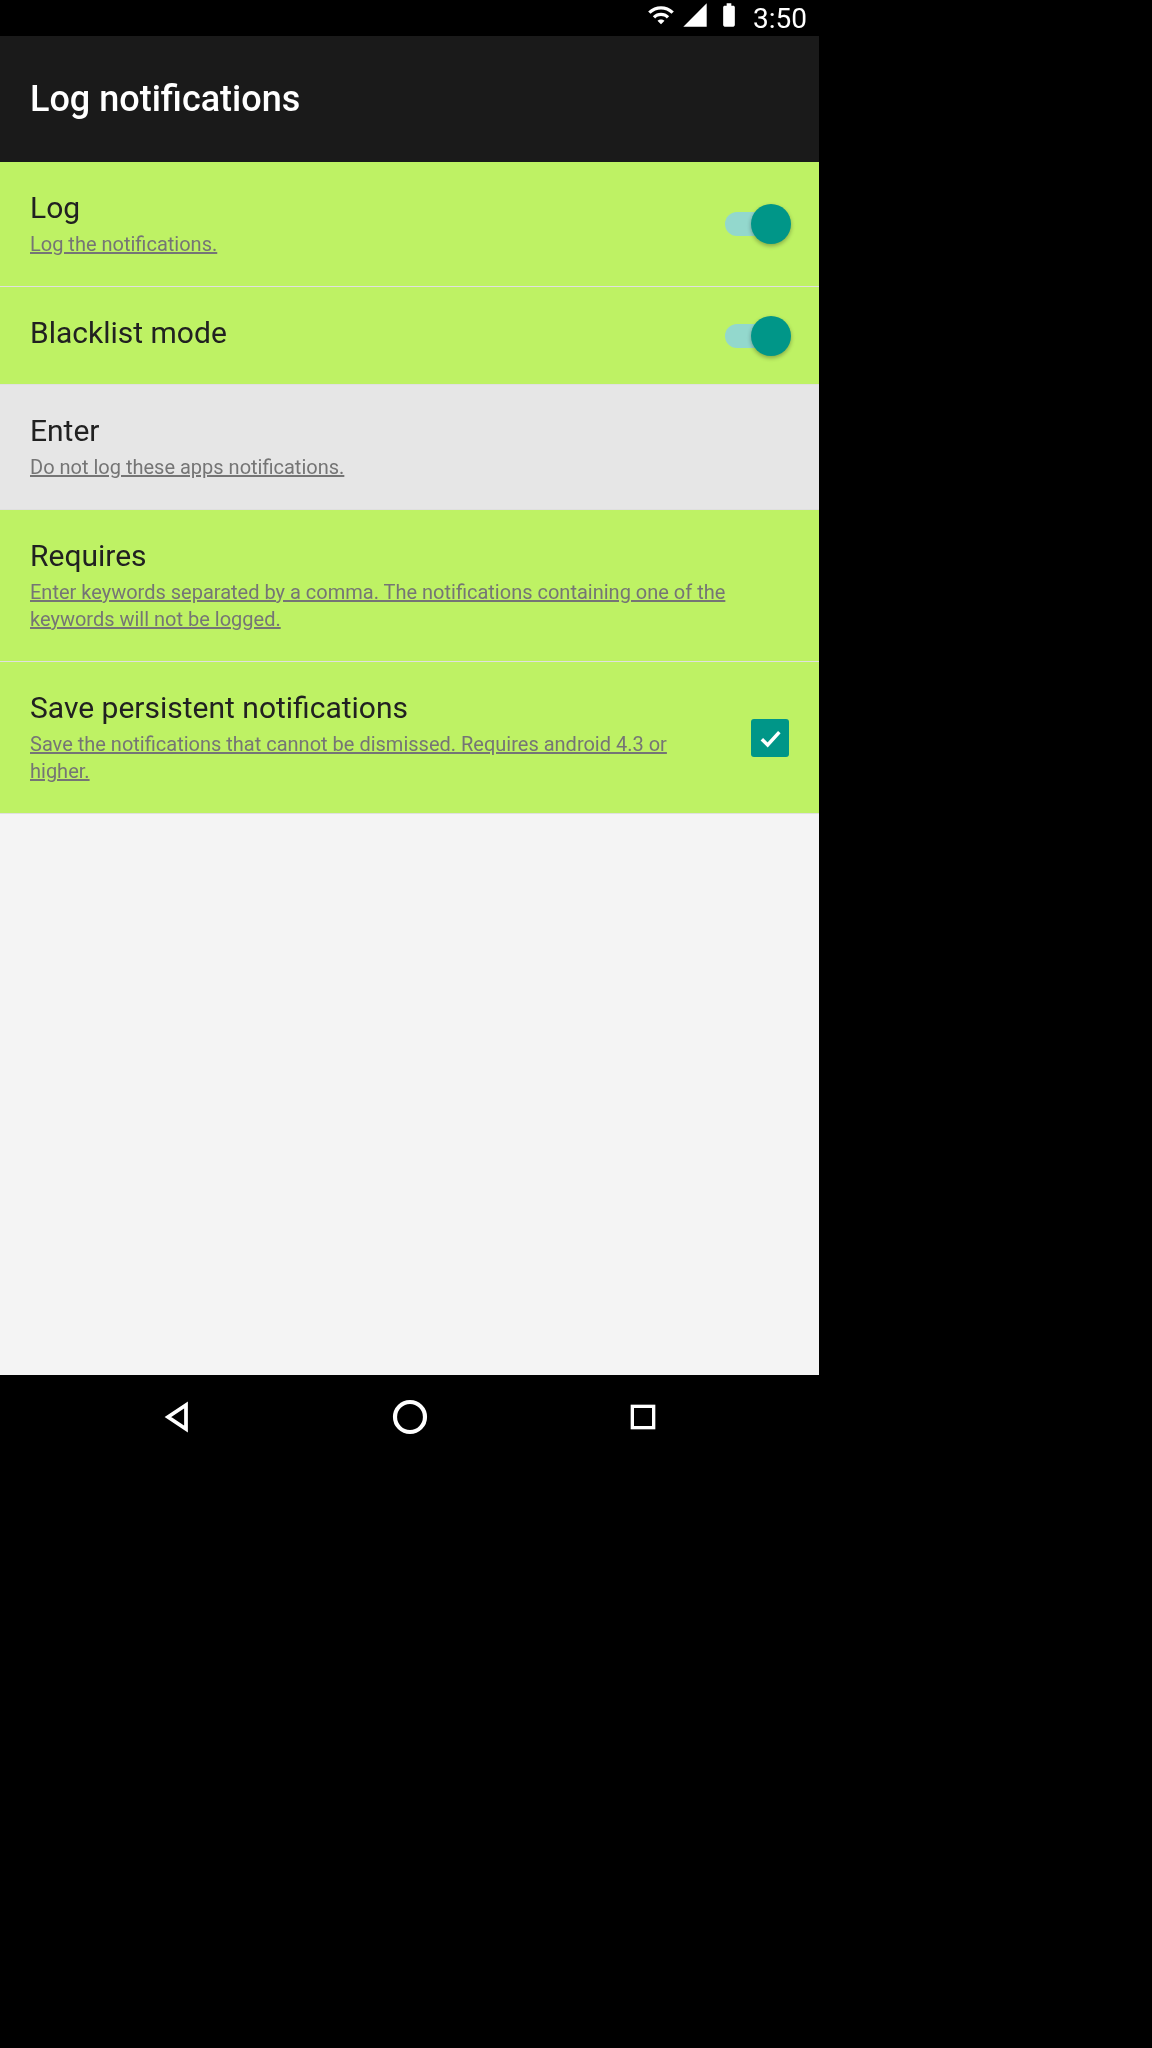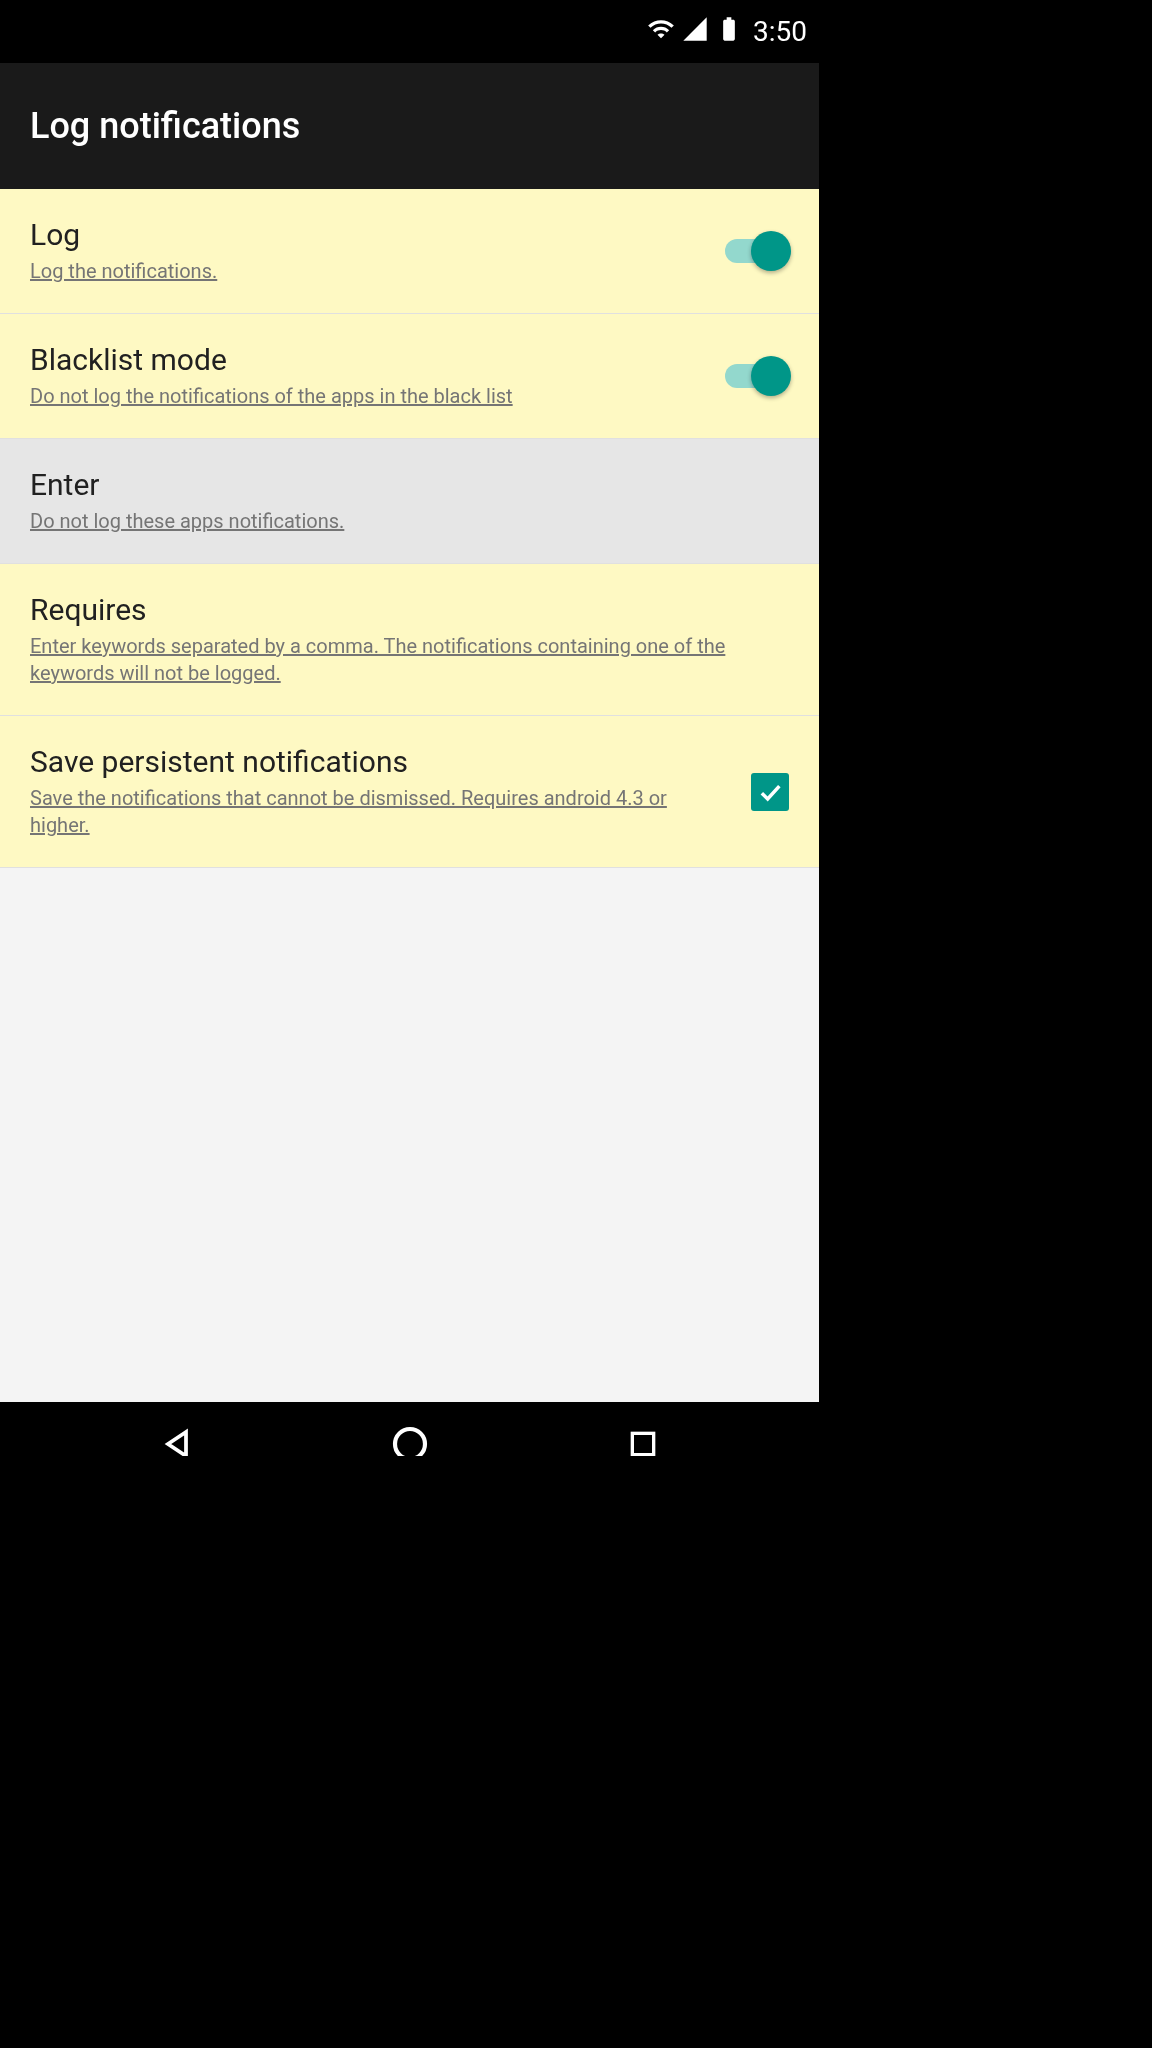--- a/index.html
+++ b/index.html
@@ -8,21 +8,21 @@
       box-sizing: border-box;
     }
     body {
       font-family: Roboto, -apple-system, sans-serif;
       background: #000;
       width: 819px;
       height: 1456px;
       overflow: hidden;
     }
     .status-bar {
-      height: 63px;
+      height: 36px;
       background: #000;
       display: flex;
       justify-content: flex-end;
       align-items: center;
       padding-right: 12px;
       gap: 6px;
     }
     .status-bar span {
       color: #fff;
       font-size: 24px;
@@ -51,21 +51,21 @@
       color: #fff;
       font-size: 36px;
       font-weight: 500;
     }
     .content {
       background: #f4f4f4;
       height: calc(100% - 48px - 111px - 84px);
       overflow: hidden;
     }
     .setting-item {
-      background: #fef9c3;
+      background: #bef264;
       padding: 28px 30px;
       border-bottom: 1px solid #e0e0e0;
       display: flex;
       align-items: center;
       justify-content: space-between;
       gap: 24px;
     }
     .setting-item.highlighted {
       background: #e6e6e6;
     }
@@ -173,21 +173,20 @@
       <div class="setting-subtitle">Log the notifications.</div>
     </div>
     <div class="toggle">
       <div class="toggle-thumb"></div>
     </div>
   </div>
 
   <div class="setting-item">
     <div class="setting-text">
       <div class="setting-title">Blacklist mode</div>
-      <div class="setting-subtitle">Do not log the notifications of the apps in the black list</div>
     </div>
     <div class="toggle">
       <div class="toggle-thumb"></div>
     </div>
   </div>
 
   <div class="setting-item highlighted">
     <div class="setting-text">
       <div class="setting-title">Enter</div>
       <div class="setting-subtitle">Do not log these apps notifications.</div>

